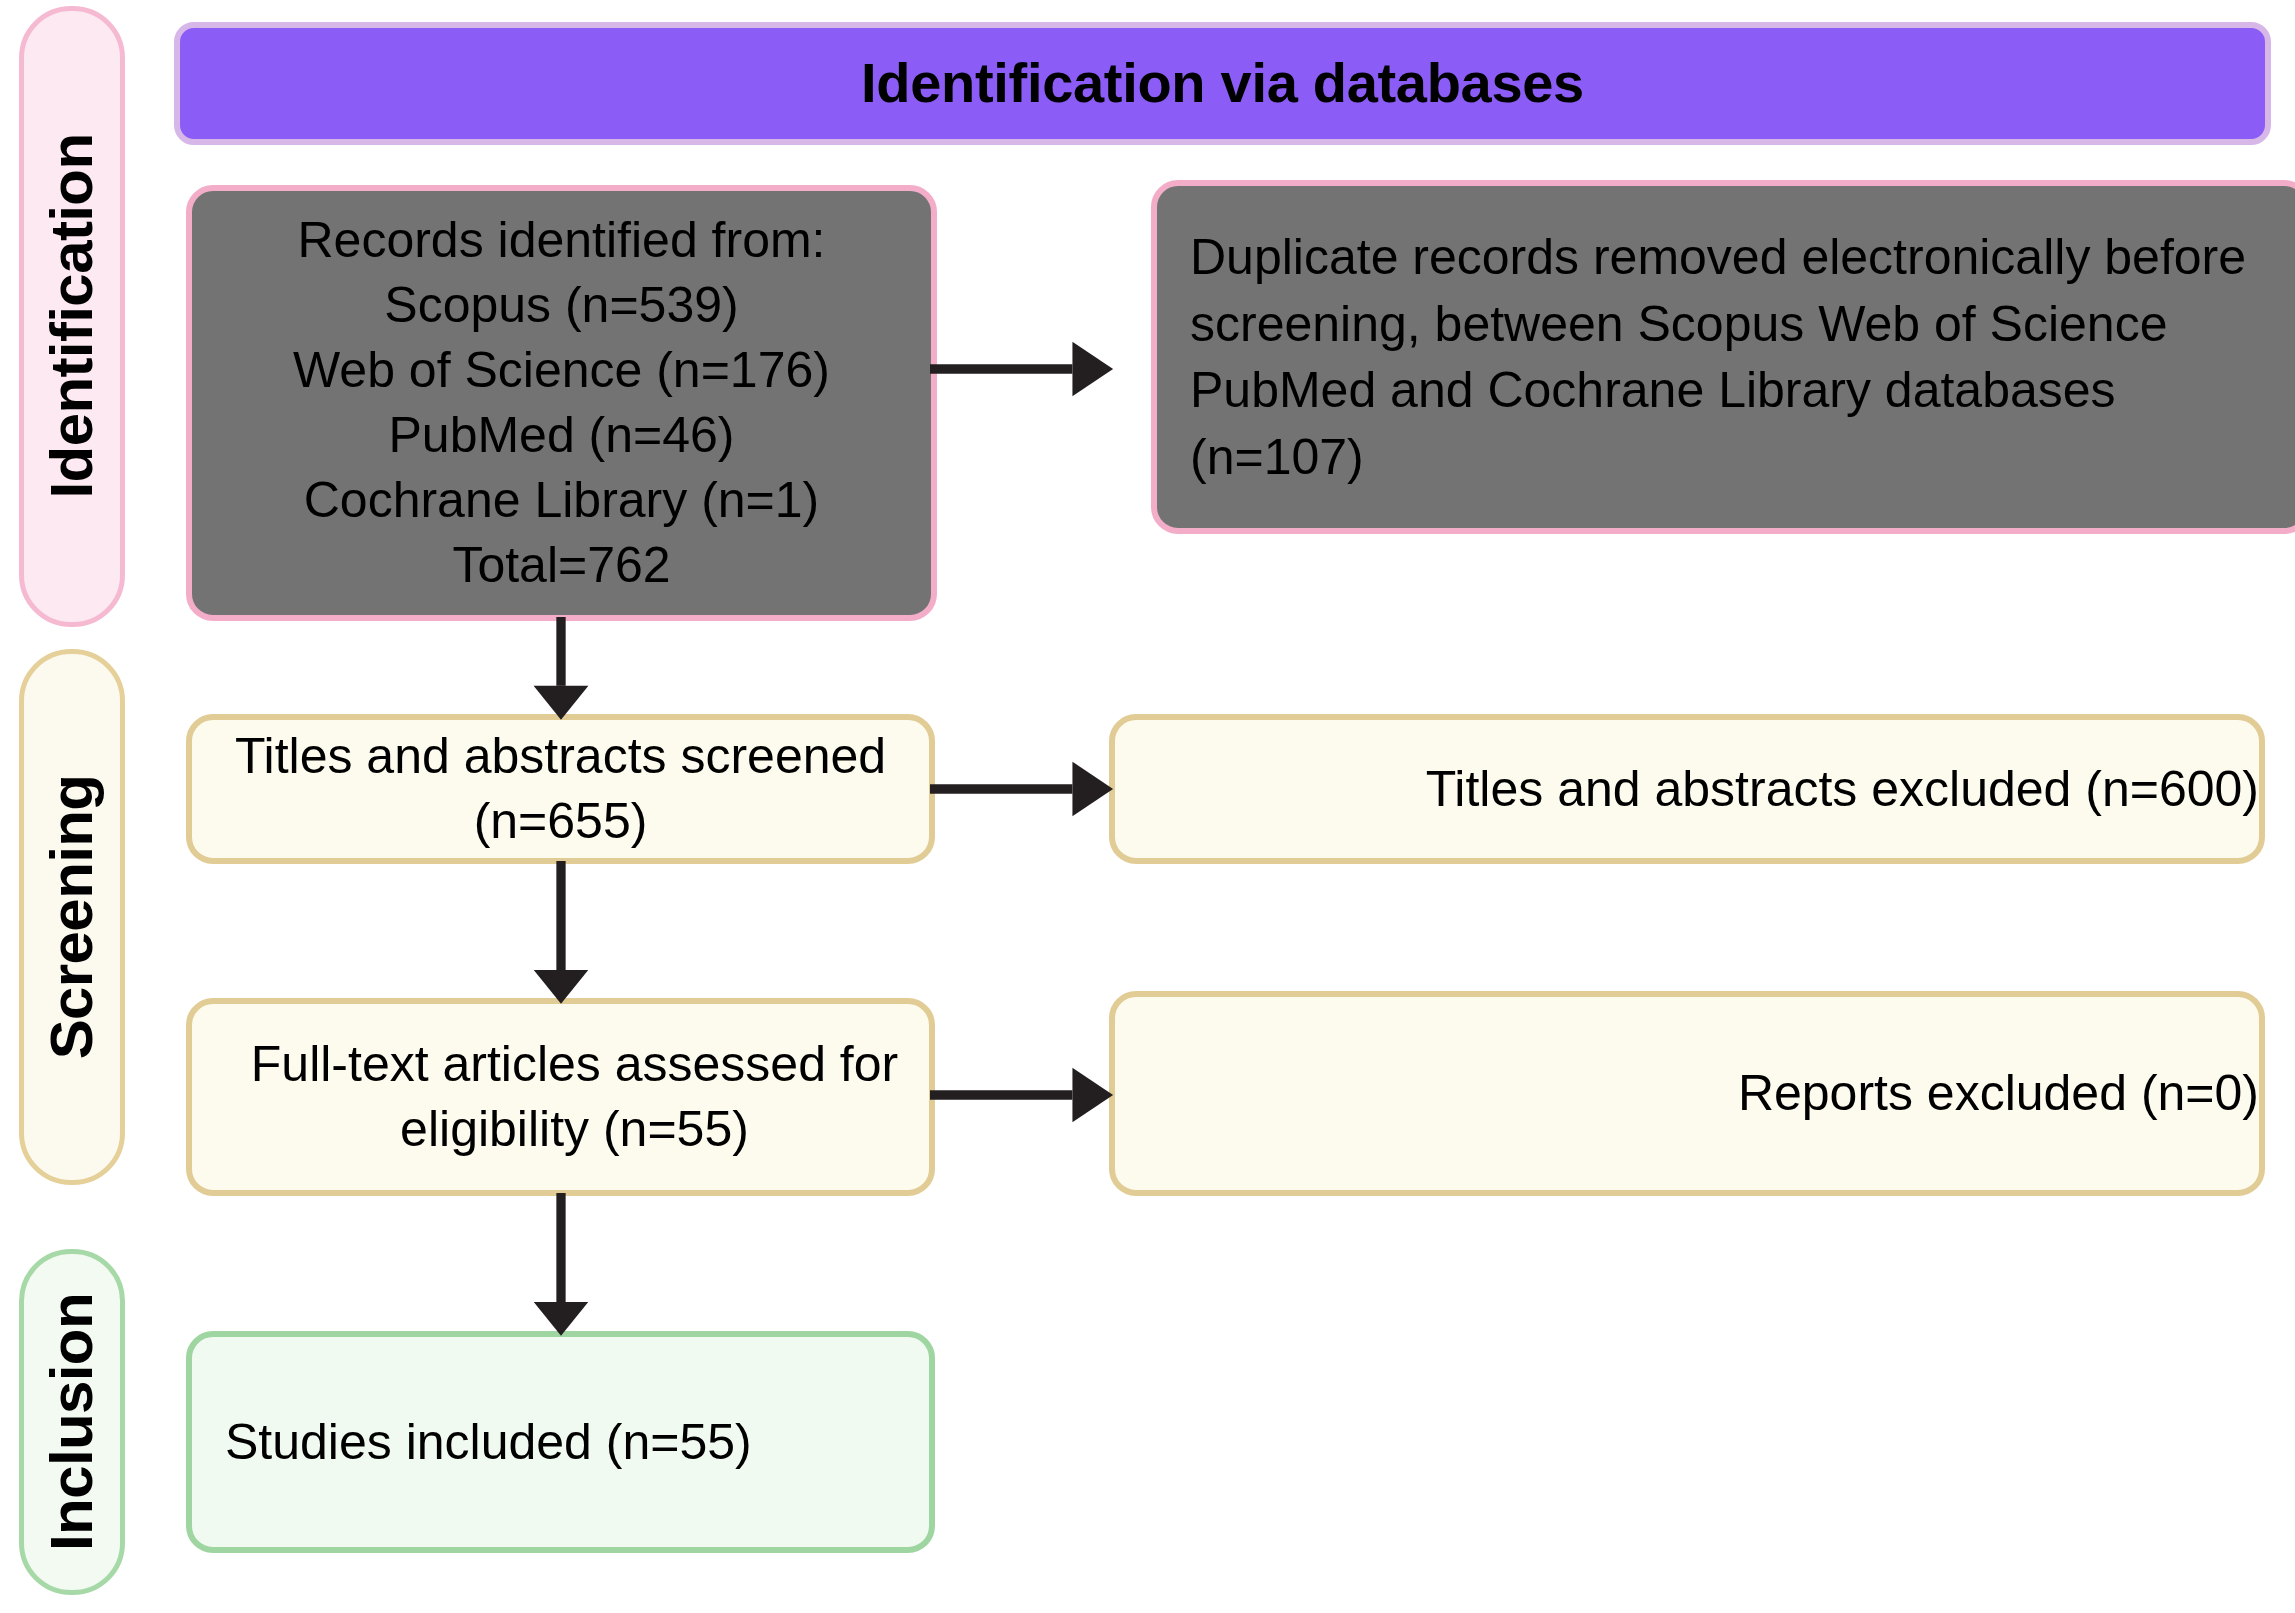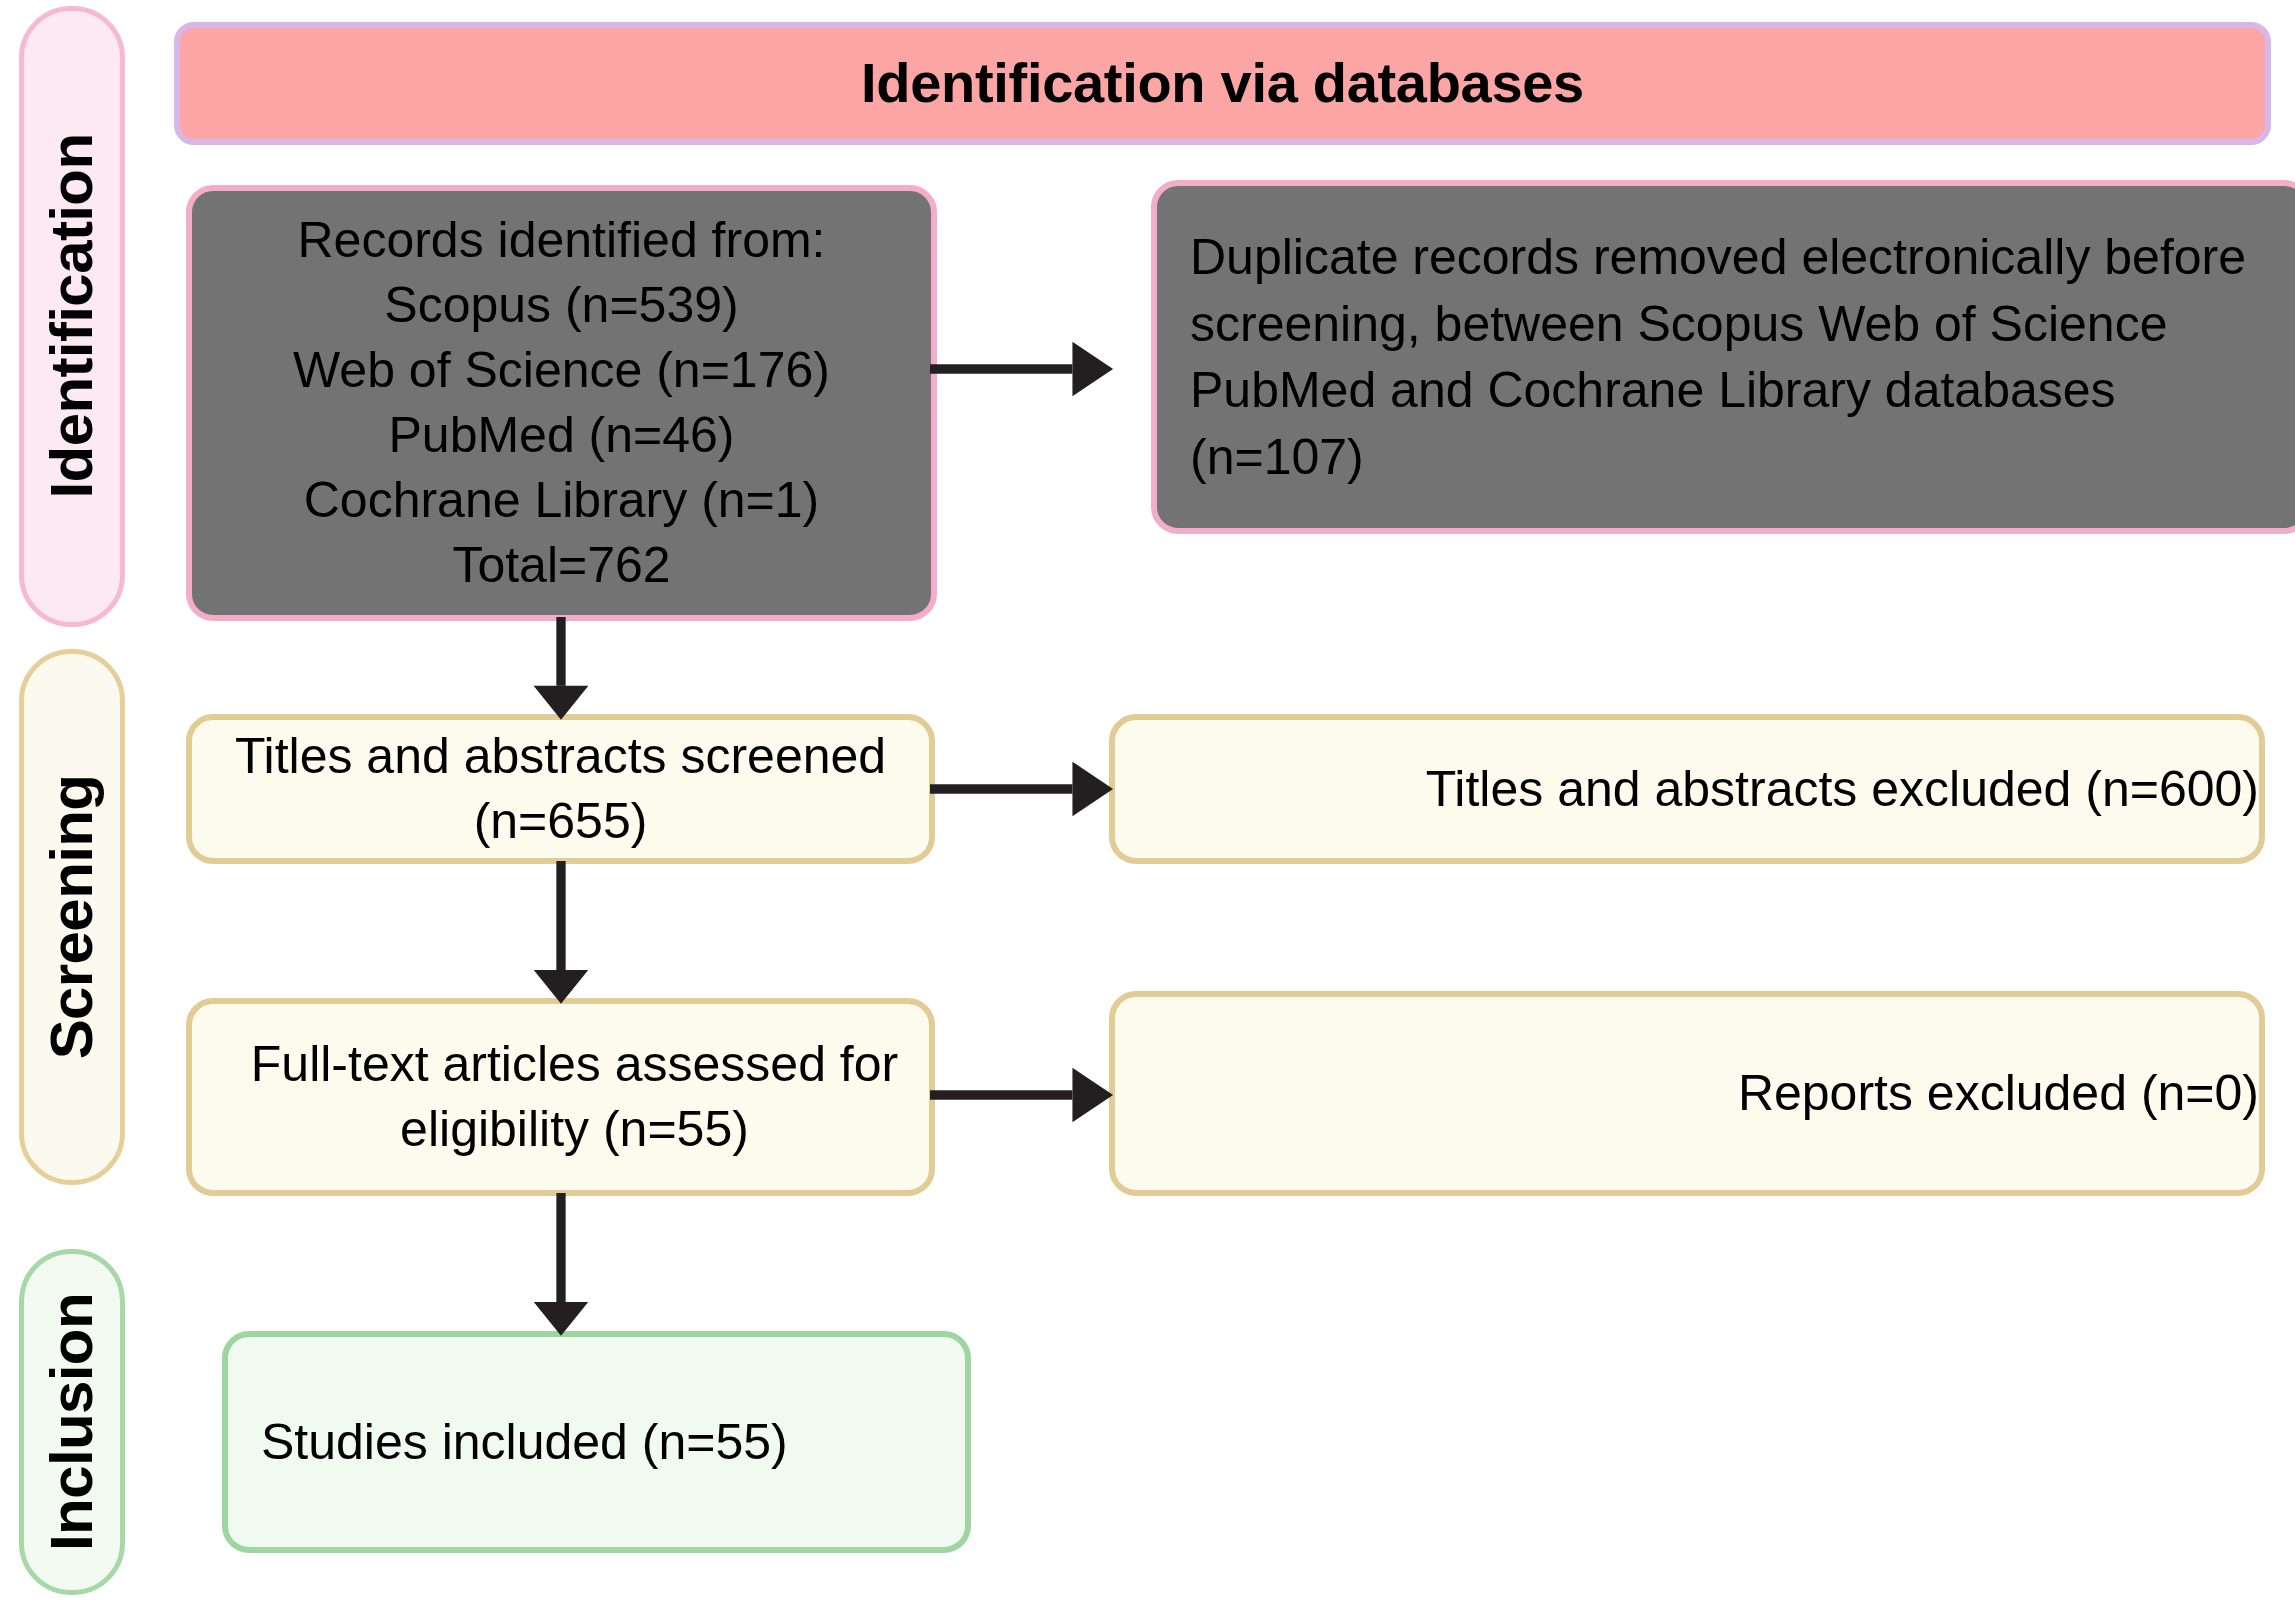--- a/index.html
+++ b/index.html
@@ -48,21 +48,21 @@
     display:flex;
     align-items:center;
     color:#000000;
     line-height:1.30;
   }
   .box .txt{width:100%;}
 
   .box.pink  {background:#737373;border:6.4px solid #F3ADC9;}
   .box.yellow{background:#FDFBEE;border:6.4px solid #E2CC95;}
   .box.green {background:#F1FAF1;border:6.4px solid #9FD5A1;}
-  .box.purple{background:#fca5a5;border:6.4px solid #D7B6E8;}
+  .box.purple{background:#8b5cf6;border:6.4px solid #D7B6E8;}
 
   
   #hdr{
     left:174px;top:22px;width:2097px;height:123px;
     border-radius:20px;
     justify-content:center;
   }
   #hdr .txt{
     text-align:center;
     font-size:56px;
@@ -108,21 +108,20 @@
   #excluded2{
     left:1109px;top:991px;width:1156px;height:205px;
     justify-content:flex-start;
   }
   #excluded2 .txt{text-align:right;padding-left:32px;font-size:50px;}
 
   
   #included{
     left:186px;top:1331px;width:749px;height:222px;
     justify-content:flex-start;
-    margin-left:36px;
   }
   #included .txt{text-align:left;padding-left:33px;font-size:50px;}
 
   
   .conn{position:absolute;}
   .conn svg{display:block;overflow:visible;}
 </style>
 </head>
 <body>
 

